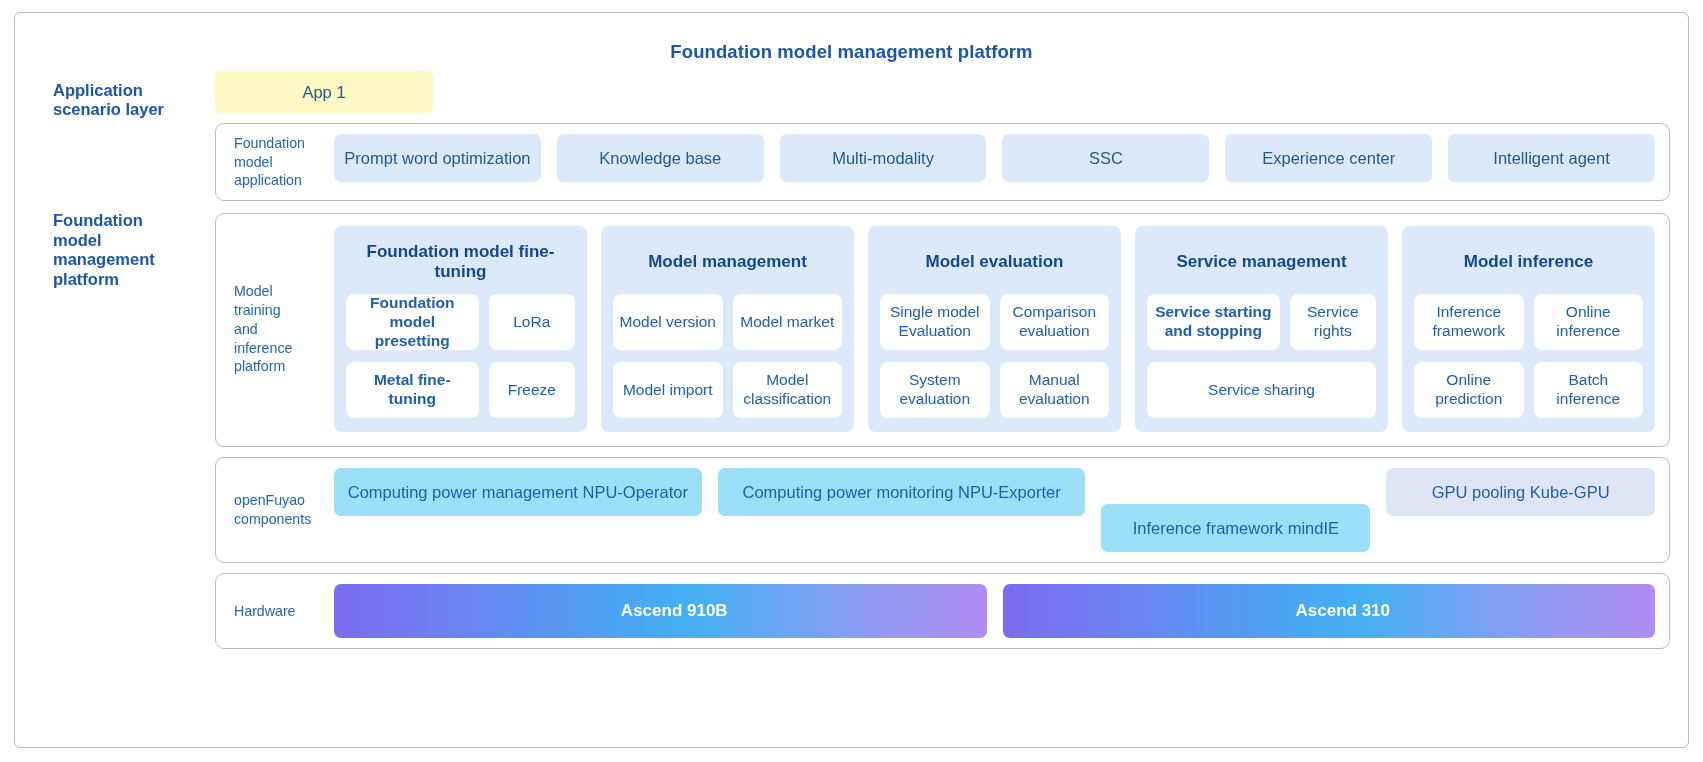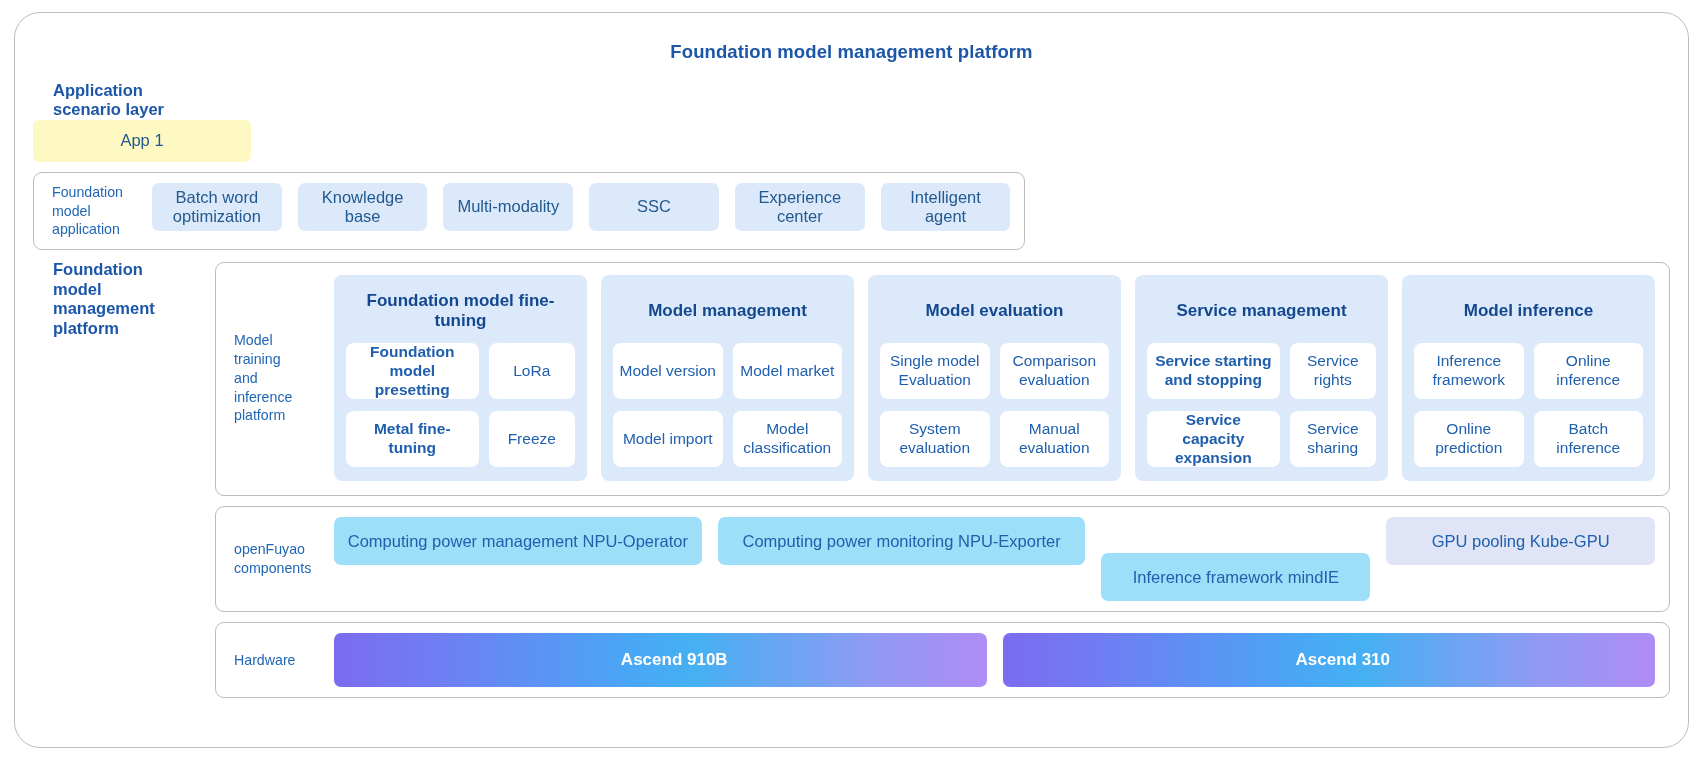--- a/index.html
+++ b/index.html
@@ -17,21 +17,21 @@
     height: 762px;
     background: #ffffff;
     padding: 12px 14px 14px 14px;
   }
 
   .outer-frame {
     position: relative;
     width: 100%;
     height: 100%;
     border: 1.5px solid #b9bcc0;
-    border-radius: 26px;
+    border-radius: 6px;
     background: #ffffff;
     padding: 14px 18px 12px 18px;
   }
 
   .platform-title {
     text-align: center;
     color: #1c56a8;
     font-weight: bold;
     font-size: 18.5px;
     letter-spacing: 0.1px;
@@ -53,21 +53,21 @@
     font-weight: bold;
     font-size: 16.5px;
     line-height: 1.18;
     padding-left: 20px;
     padding-top: 10px;
   }
 
   .layer-body { flex: 1; }
 
   
-  .app-row { margin-top: 8px; flex-direction: column; }
+  .app-row { margin-top: 8px; }
 
   .app-chip {
     width: 218px;
     height: 42px;
     background: #fef9c3;
     border-radius: 6px;
     color: #22598f;
     font-size: 16.5px;
     display: flex;
     align-items: center;
@@ -255,21 +255,21 @@
 
         <div class="band">
           <div class="band-label">
             <div>
               <div>Foundation</div>
               <div>model</div>
               <div>application</div>
             </div>
           </div>
           <div class="band-items fma">
-            <div class="chip">Batch word  optimization</div>
+            <div class="chip">Prompt word  optimization</div>
             <div class="chip">Knowledge  base</div>
             <div class="chip">Multi-modality</div>
             <div class="chip">SSC</div>
             <div class="chip">Experience  center</div>
             <div class="chip">Intelligent  agent</div>
           </div>
         </div>
       </div>
     </div>
 
@@ -339,21 +339,20 @@
             </div>
 
             <div class="column">
               <div class="column-title">Service management</div>
               <div class="col-grid">
                 <div class="col-pair">
                   <div class="tile wide">Service starting and stopping</div>
                   <div class="tile narrow">Service rights</div>
                 </div>
                 <div class="col-pair">
-                  <div class="tile wide">Service capacity expansion</div>
                   <div class="tile narrow">Service sharing</div>
                 </div>
               </div>
             </div>
 
             <div class="column">
               <div class="column-title">Model inference</div>
               <div class="col-grid">
                 <div class="col-pair">
                   <div class="tile even">Inference framework</div>

